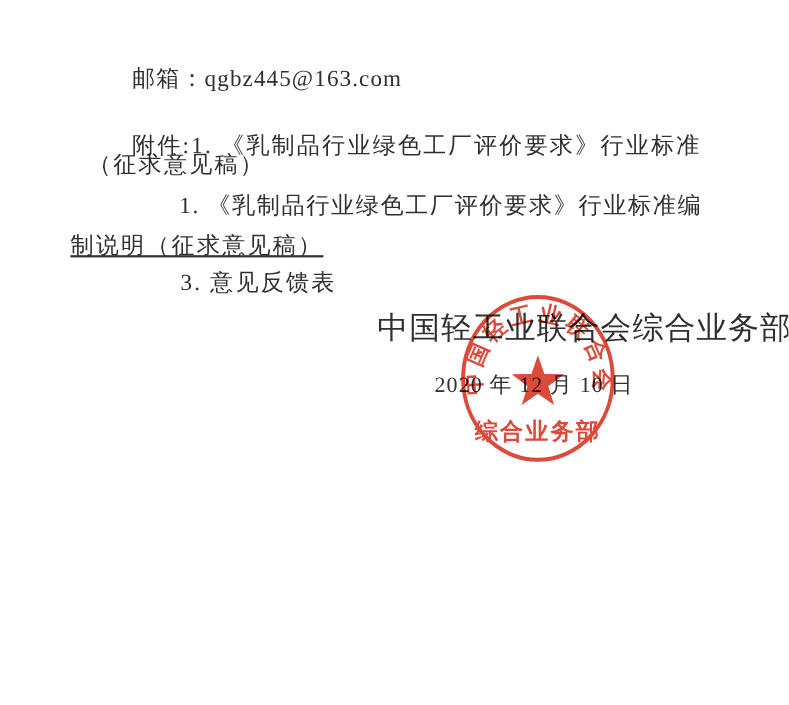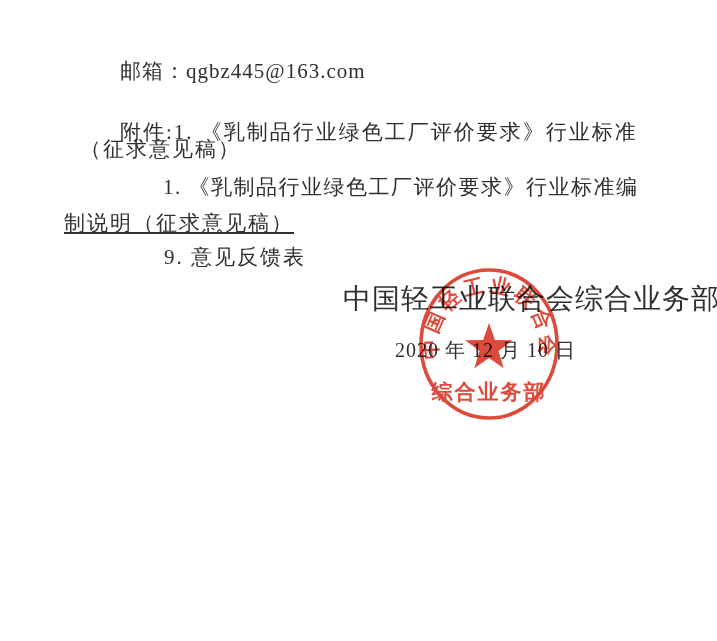--- a/index.html
+++ b/index.html
@@ -56,21 +56,21 @@
 <div class="page">
 
   <div class="line email">邮箱：qgbz445@163.com</div>
 
   <div class="line att1">附件:1. 《乳制品行业绿色工厂评价要求》行业标准</div>
   <div class="line att1b">（征求意见稿）</div>
 
   <div class="line att2">1. 《乳制品行业绿色工厂评价要求》行业标准编</div>
   <div class="line att2b">制说明（征求意见稿）</div>
 
-  <div class="line att3">9. 意见反馈表</div>
+  <div class="line att3">3. 意见反馈表</div>
 
   <div class="line org">中国轻工业联合会综合业务部</div>
   <div class="line date">2020 年 12 月 10 日</div>
 
   <div class="stamp">
     <svg viewBox="0 0 170 170" xmlns="http://www.w3.org/2000/svg">
       <ellipse cx="85" cy="85" rx="68" ry="74" fill="none" stroke-width="3.6" stroke="#d93a2b"></ellipse>
 
       <path id="arcPath" d="M 36.1 102.8 A 52 52 0 1 1 133.9 102.8" fill="none"></path>
 

